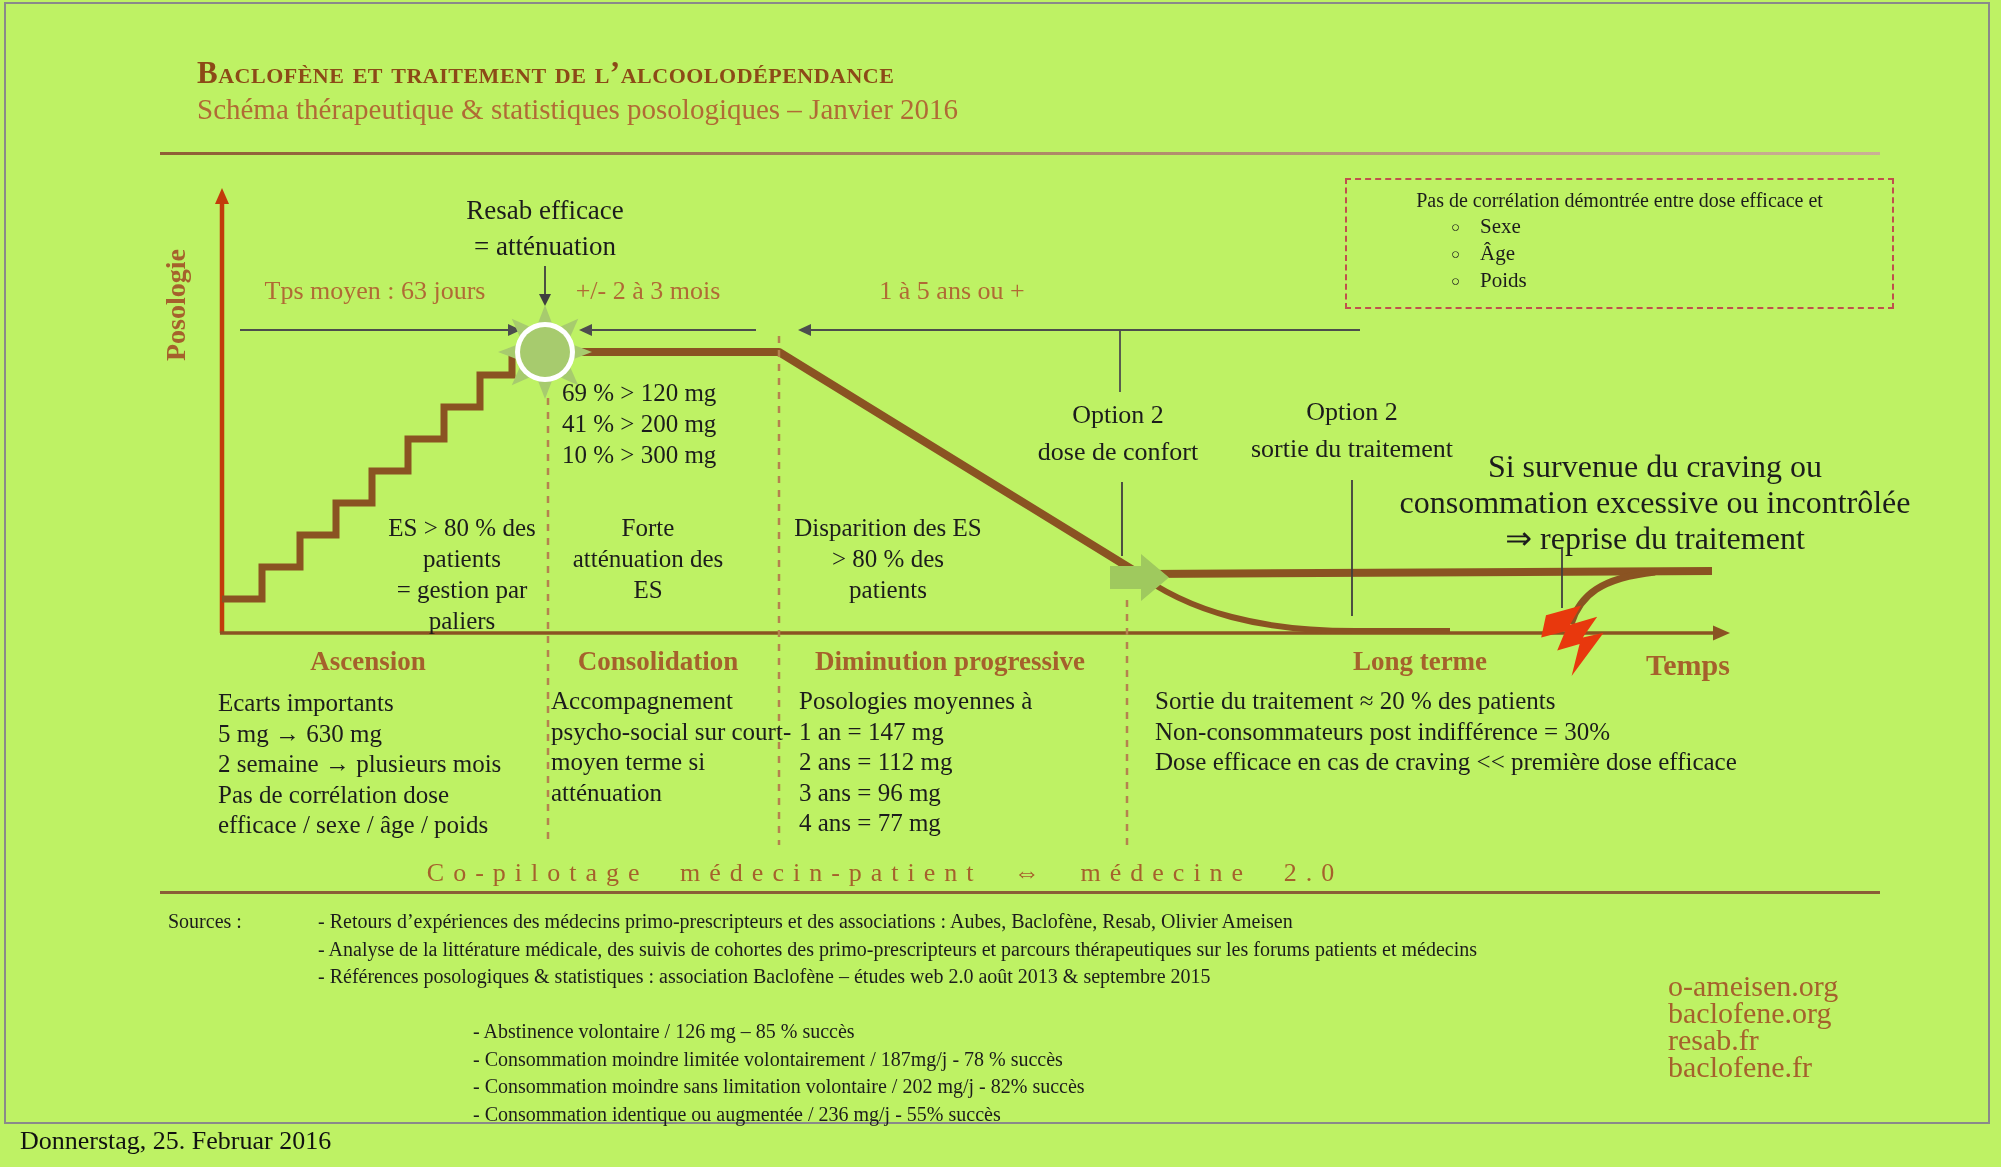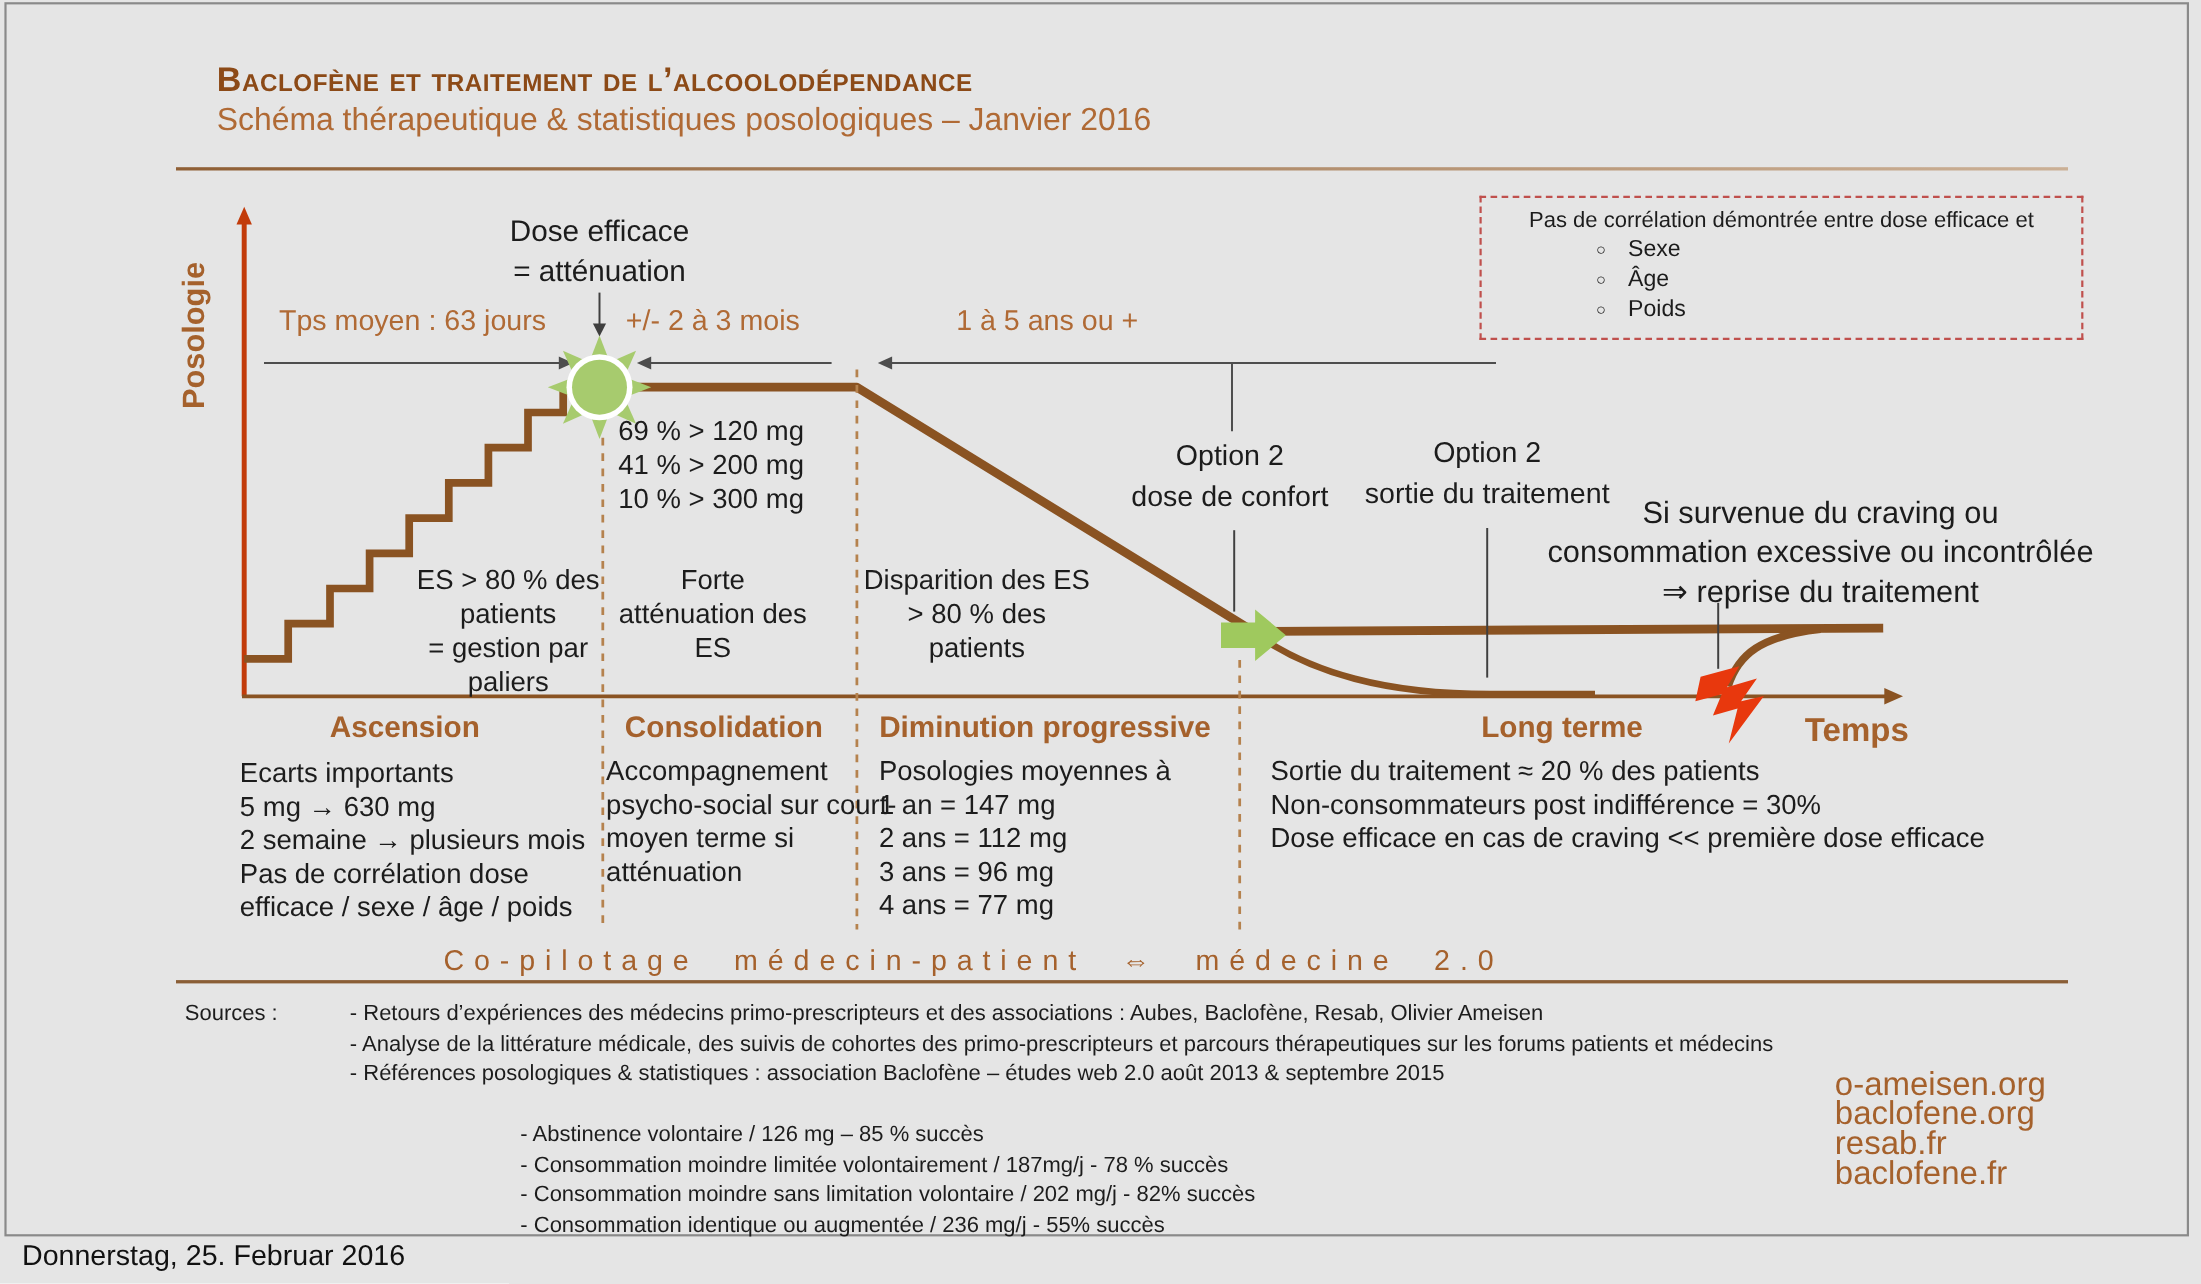--- a/index.html
+++ b/index.html
@@ -1,17 +1,17 @@
 <!DOCTYPE html>
 <html><head>
 <meta charset="utf-8">
 <style>
   html,body{margin:0;padding:0;background:#fff;}
-  #page{position:relative;width:2001px;height:1167px;background:#e5e5e5;overflow:hidden;
-        font-family:Liberation Sans, sans-serif;color:#1c1c1c;}
+  #page{position:relative;width:2001px;height:1167px;background:#bef264;overflow:hidden;
+        font-family:Liberation Serif, serif;color:#1c1c1c;}
   .abs{position:absolute;}
   .c{transform:translateX(-50%);text-align:center;white-space:nowrap;}
   .nw{white-space:nowrap;}
   .brown{color:#a5612c;}
   .dkbrown{color:#8c4a17;}
   .bold{font-weight:bold;}
   .fs25{font-size:25px;line-height:31px;} .fs30{font-size:30px;}
   #frame{left:4px;top:2px;width:1982px;height:1118px;border:2px solid #8a8a8a;}
   #title{left:197px;top:55px;font-size:31px;font-weight:bold;font-variant:small-caps;letter-spacing:.5px;}
   #subtitle{left:197px;top:93px;font-size:29px;color:#b06a35;}
@@ -115,21 +115,21 @@
 
     <polygon fill="#9fc95e" points="1110,566 1141,566 1141,554 1169,577.5 1141,601 1141,589 1110,589"></polygon>
 
     <path fill="#e8380d" transform="translate(1546,612) scale(1.6)" d="M0,2 L22,-4 L15,8 L32,3 L23,16 L36,13 L16,40 L21,20 L7,24 L12,12 L-3,16 Z"></path>
   </svg>
 
   <div id="ylabel" class="abs">Posologie</div>
   <div class="abs c brown bold fs30" style="left:1688px;top:648px;">Temps</div>
 
   <div class="abs c" style="left:545px;top:192px;font-size:27px;line-height:36px;">
-    <div>Dose efficace</div>
+    <div>Resab efficace</div>
     <div>= atténuation</div>
   </div>
 
   <div class="abs c durlbl" style="left:375px;">Tps moyen : 63 jours</div>
   <div class="abs c durlbl" style="left:648px;">+/- 2 à 3 mois</div>
   <div class="abs c durlbl" style="left:952px;">1 à 5 ans ou +</div>
 
 
   <div class="abs nw fs25" style="left:562px;top:377px;">
     <div>69 % &gt; 120 mg</div>
@@ -159,21 +159,21 @@
   <div class="abs c" style="left:1118px;top:396px;font-size:26px;line-height:37px;">
     <div>Option 2</div>
     <div>dose de confort</div>
   </div>
 
   <div class="abs c" style="left:1352px;top:393px;font-size:26px;line-height:37px;">
     <div>Option 2</div>
     <div>sortie du traitement</div>
   </div>
 
-  <div class="abs c" style="left:1655px;top:448px;font-size:28px;line-height:36px;">
+  <div class="abs c" style="left:1655px;top:448px;font-size:32px;line-height:36px;">
     <div>Si survenue du craving ou</div>
     <div>consommation excessive ou incontrôlée</div>
     <div>⇒ reprise du traitement</div>
   </div>
 
   <div class="abs c phase-name" style="left:368px;">Ascension</div>
   <div class="abs c phase-name" style="left:658px;">Consolidation</div>
   <div class="abs c phase-name" style="left:950px;">Diminution progressive</div>
   <div class="abs c phase-name" style="left:1420px;">Long terme</div>
 

